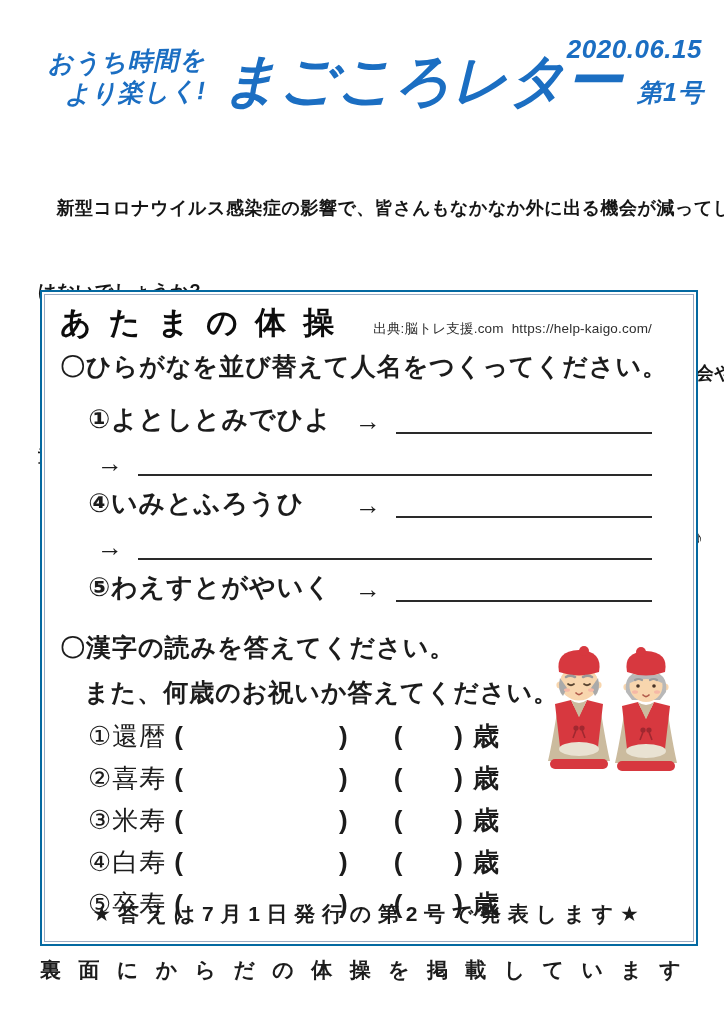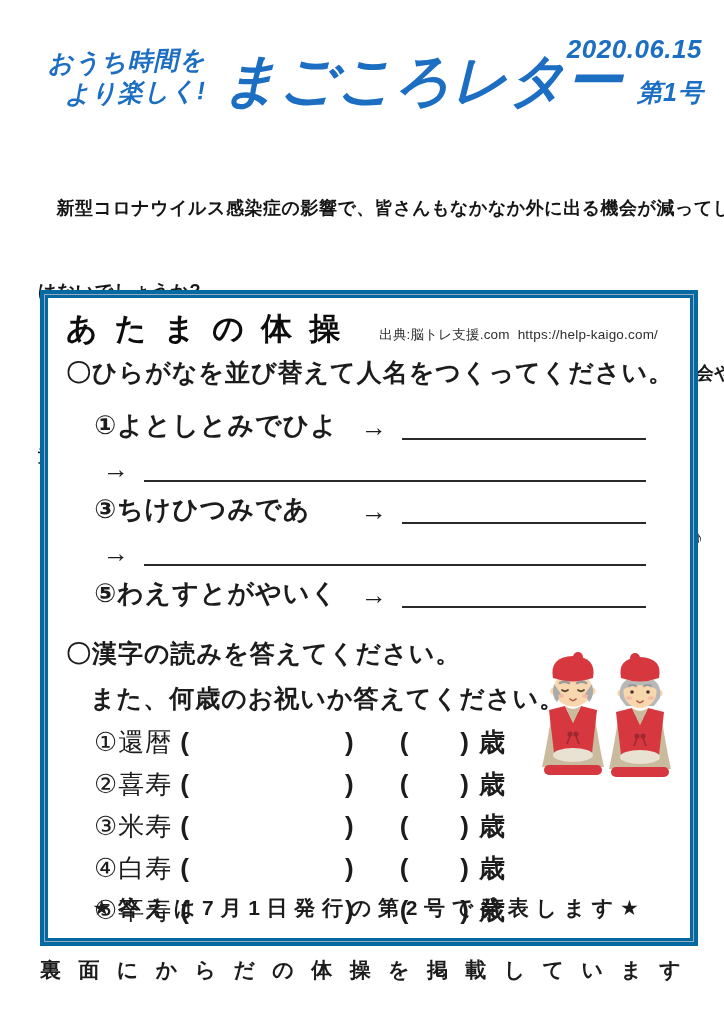--- a/index.html
+++ b/index.html
@@ -46,21 +46,21 @@
   .intro {
     position: absolute; left: 38px; top: 140px; width: 660px;
     font-size: 18px; font-weight: bold; line-height: 27.5px;
     letter-spacing: 0.5px; white-space: pre; color: #161616;
   }
 
   
   .exercise-box {
     position: absolute; left: 40px; top: 290px;
     width: 658px; height: 656px;
-    border: 8px solid #0369a1;
+    border: 2px solid #0369a1;
     outline: 1px solid #9aaac2;
     outline-offset: -5px;
     background: #ffffff;
     padding: 10px 18px 0 18px;
   }
   .box-header { display: flex; align-items: flex-end; margin-bottom: 6px; }
   .box-title {
     font-size: 31px; font-weight: bold; letter-spacing: 0.55em;
     color: #0d0d0d; white-space: nowrap;
   }
@@ -146,21 +146,21 @@
       <li class="h-item">
         <span class="h-label">①よとしとみでひよ</span>
         <span class="h-arrow">→</span>
         <span class="h-blank"></span>
       </li>
       <li class="h-item">
         <span class="h-arrow">→</span>
         <span class="h-blank"></span>
       </li>
       <li class="h-item">
-        <span class="h-label">③ちけひつみであ</span>
+        <span class="h-label">④いみとふろうひ</span>
         <span class="h-arrow">→</span>
         <span class="h-blank"></span>
       </li>
       <li class="h-item">
         <span class="h-arrow">→</span>
         <span class="h-blank"></span>
       </li>
       <li class="h-item">
         <span class="h-label">⑤わえすとがやいく</span>
         <span class="h-arrow">→</span>

